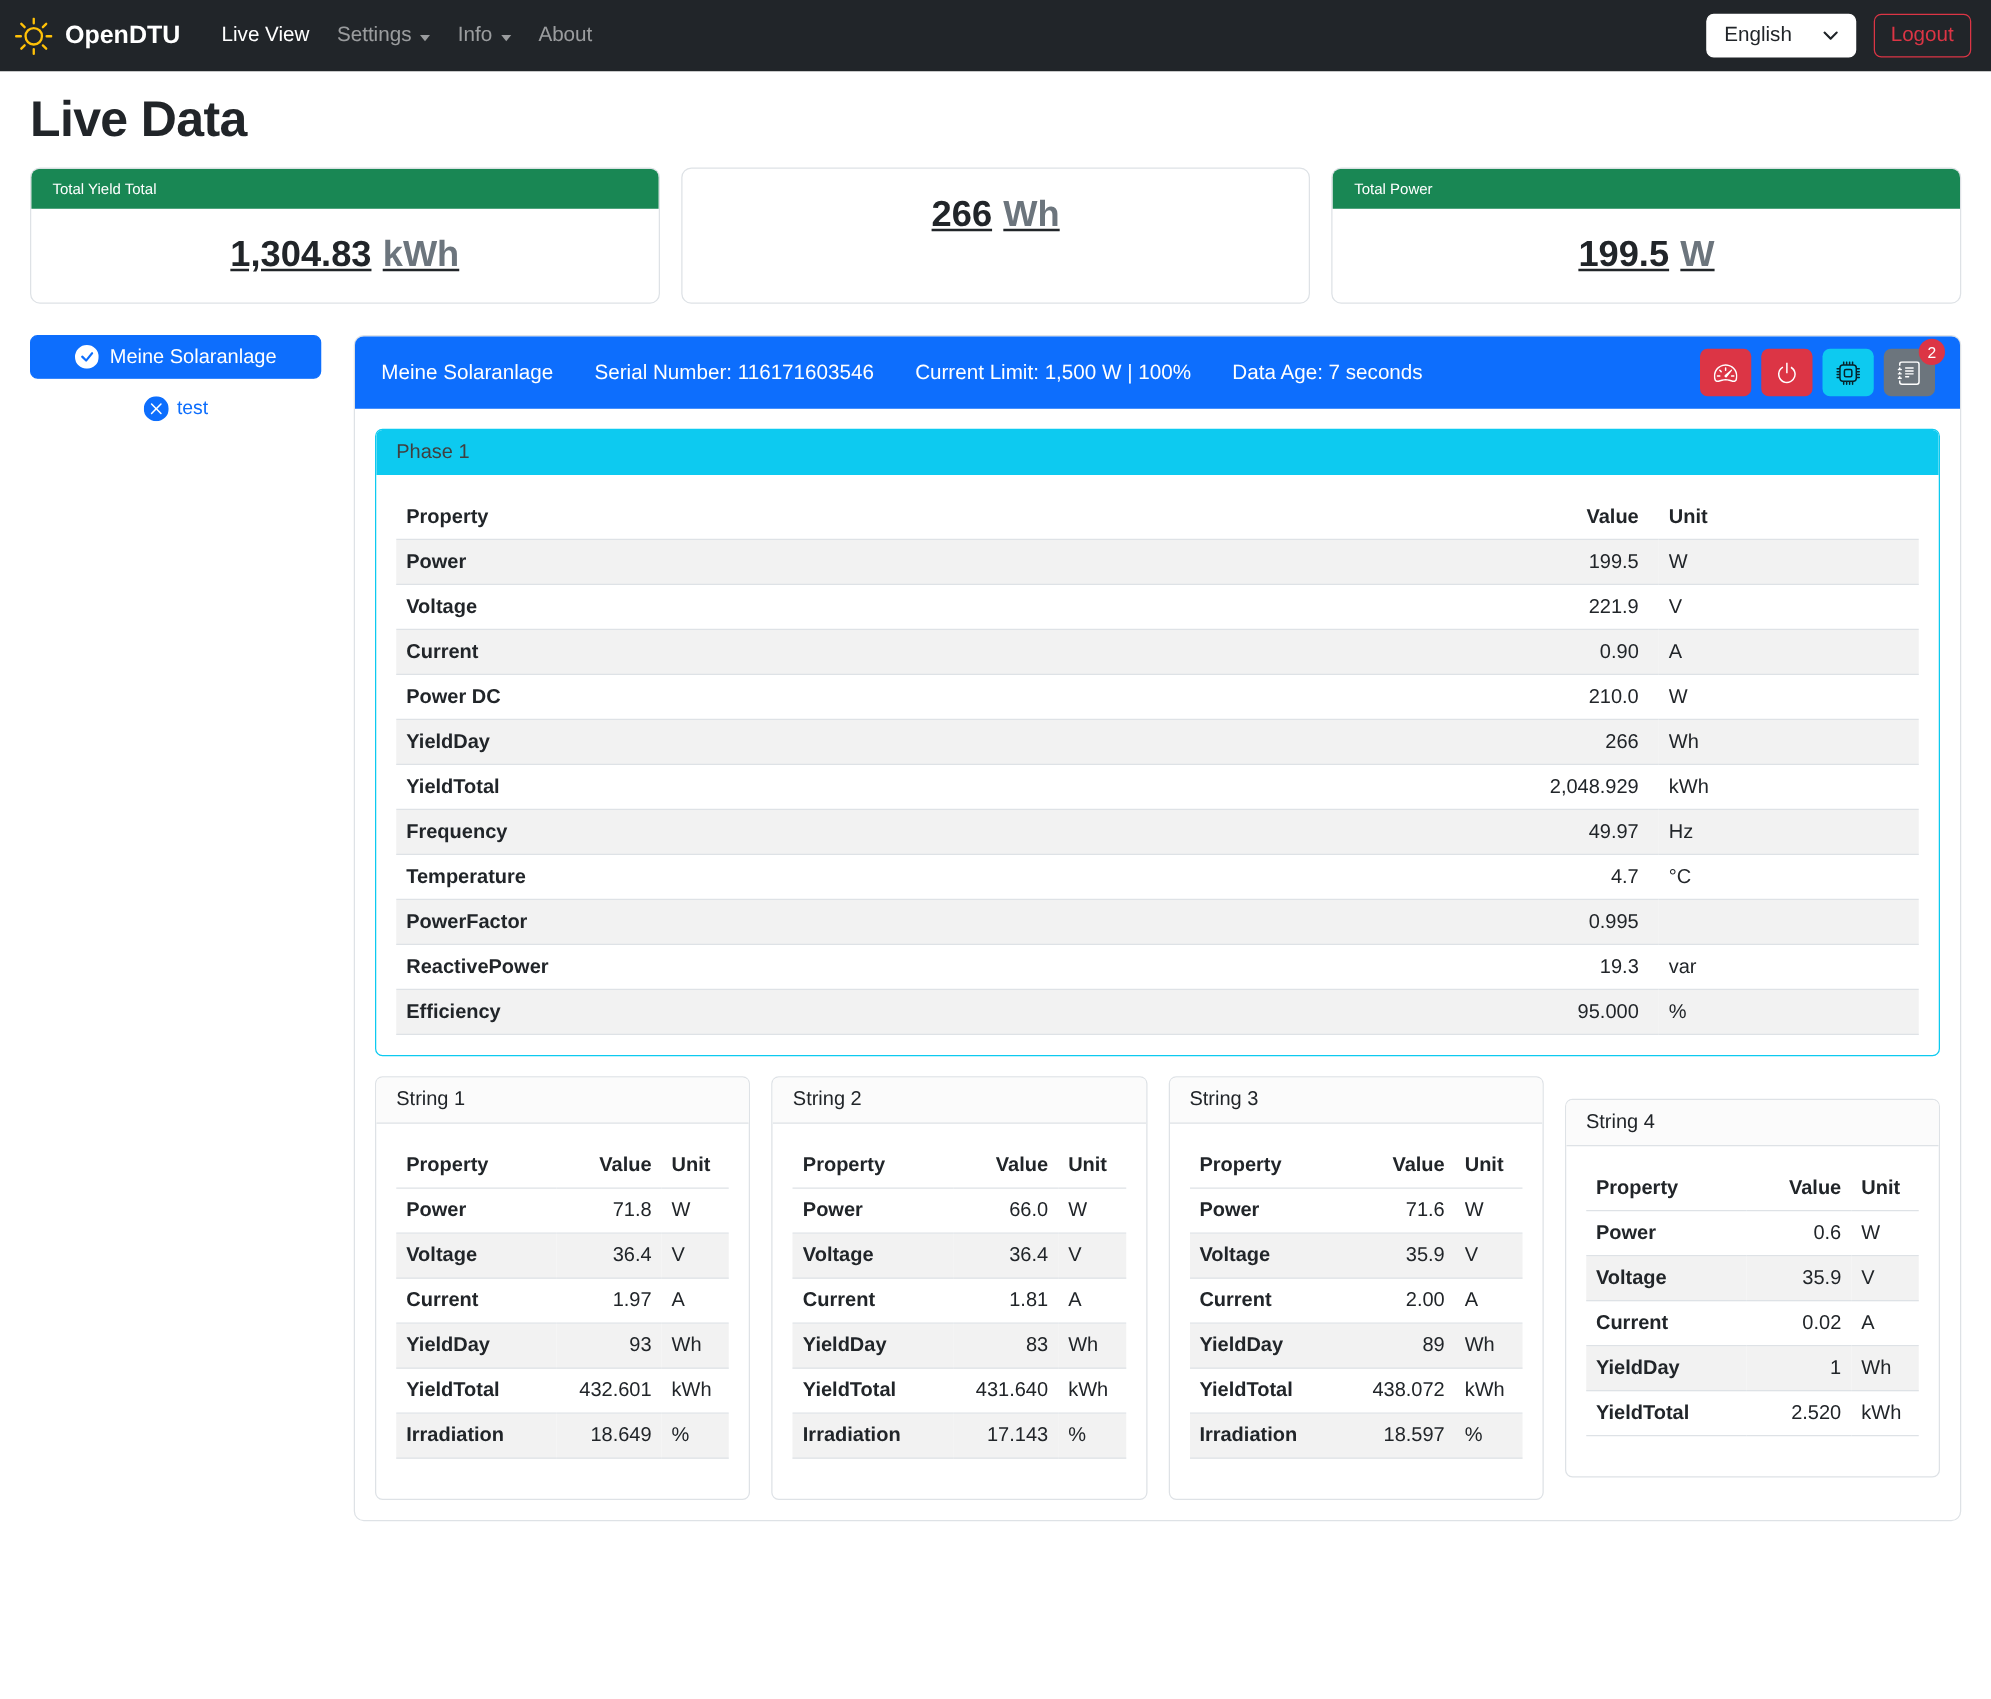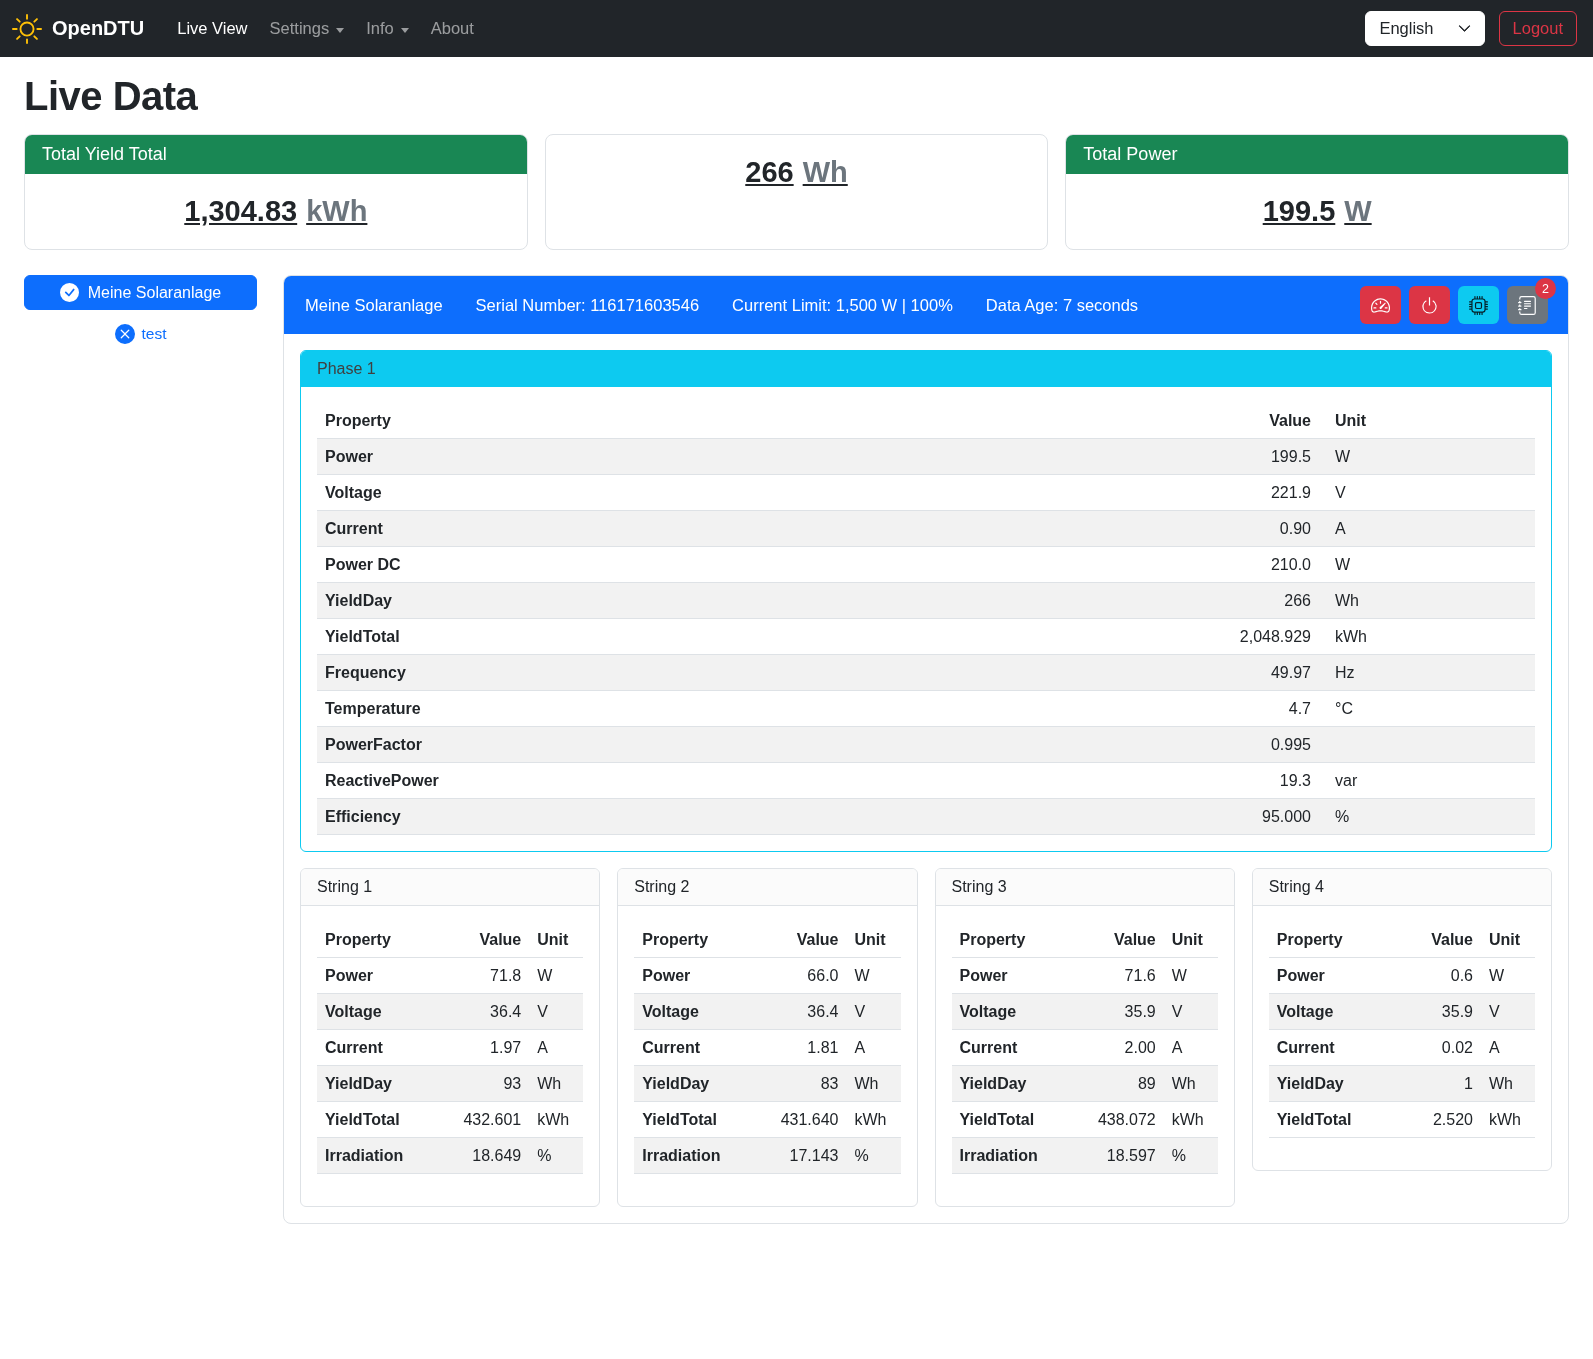--- a/index.html
+++ b/index.html
@@ -22,21 +22,21 @@
   .lang-select { background:#fff; border:1px solid #fff; border-radius:6px; padding:7px 13px; font-size:16.5px; display:flex; align-items:center; gap:24px; color:#212529; cursor:pointer; }
   .chevron-icon svg { width:13px; height:13px; color:#212529; }
   .logout-btn { background:transparent; border:1px solid #dc3545; color:#dc3545; border-radius:6px; padding:7px 13px; font-size:16.5px; font-family:inherit; cursor:pointer; }
 
   
   .container { padding:0 24px; }
   .page-title { font-size:40px; font-weight:700; margin:17px 0 15px; letter-spacing:-.5px; }
 
   .summary-row { display:flex; gap:17px; margin-bottom:25px; }
   .sum-card { flex:1; border:1px solid #dee2e6; border-radius:8px; background:#fff; overflow:hidden; }
-  .sum-card-header { background:#198754; color:#fff; font-size:18px; padding:9px 17px; }
+  .sum-card-header { background:#198754; color:#fff; font-size:12px; padding:9px 17px; }
   .sum-card-body { padding:21px 16px; text-align:center; font-size:29px; font-weight:600;text-decoration:underline; }
   .sum-unit { color:#6c757d; margin-left:9px; font-weight:600; }
 
   .content-row { display:flex; gap:26px; align-items:flex-start; padding-bottom:12px; }
 
   
   .sidebar { width:233px; flex:0 0 233px; }
   .inv-select-btn { width:100%; background:#0d6efd; border:1px solid #0d6efd; color:#fff; border-radius:6px; padding:7px 12px; font-size:16px; font-family:inherit; display:flex; align-items:center; justify-content:center; gap:9px; cursor:pointer; }
   .inv-select-btn svg { width:19px; height:19px; }
   .inv-alt { margin-top:14px; display:flex; align-items:center; justify-content:center; gap:7px; color:#0d6efd; font-size:15.5px; cursor:pointer; }
@@ -64,21 +64,21 @@
   .data-table thead th { font-weight:700; }
   .data-table .prop { font-weight:700; }
   .data-table .val { text-align:right; }
   .data-table tr.striped { background:#f2f2f2; }
   .phase-table .val { width:115px; padding-right:16px; }
   .phase-table .unit { width:208px; }
   .string-table { font-size:15.5px; margin-bottom:16px; }
   .string-table .val { width:84px; }
   .string-table .unit { width:54px; }
 
-  .strings-row { display:flex; gap:17px; align-items:flex-start; }
+  .strings-row { display:flex; gap:17px; align-items:center; }
   .string-card { flex:1; border:1px solid #dee2e6; border-radius:6px; background:#fff; overflow:hidden; }
   .string-header { background:#fbfbfb; border-bottom:1px solid #dee2e6; padding:9px 16px; font-size:16px; color:#212529; }
   .string-body { padding:16px; }
 </style>
 </head>
 <body>
 
 <nav class="navbar">
   <div class="brand">
     <span class="sun-icon">

